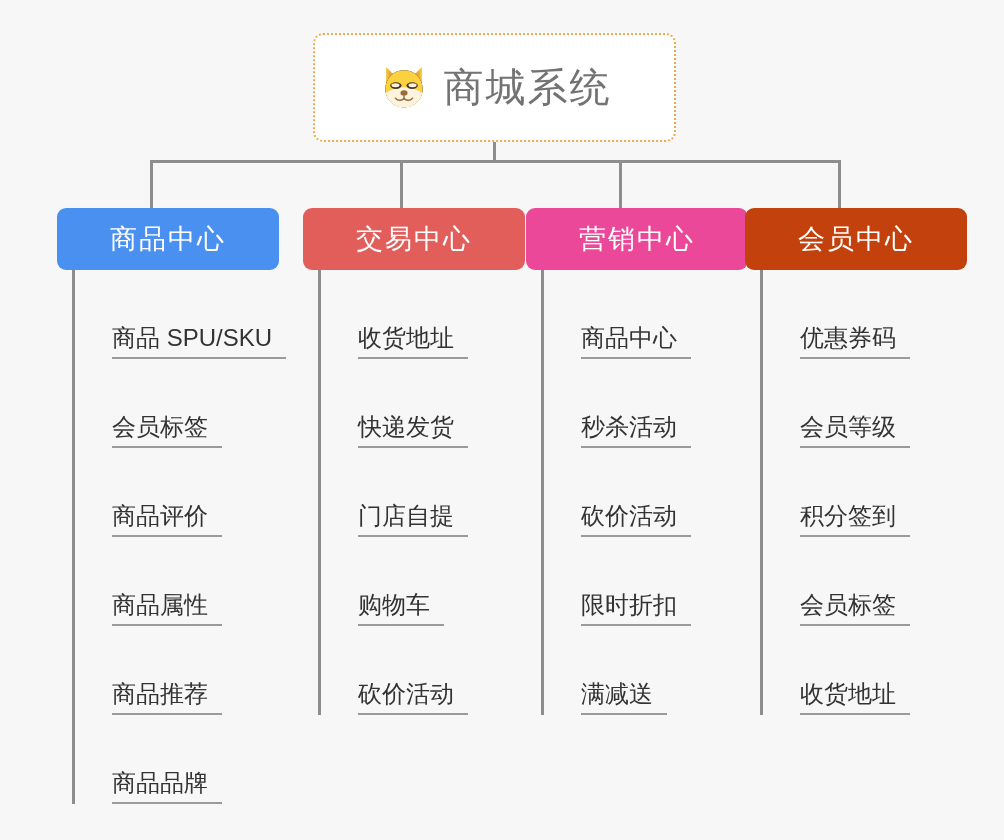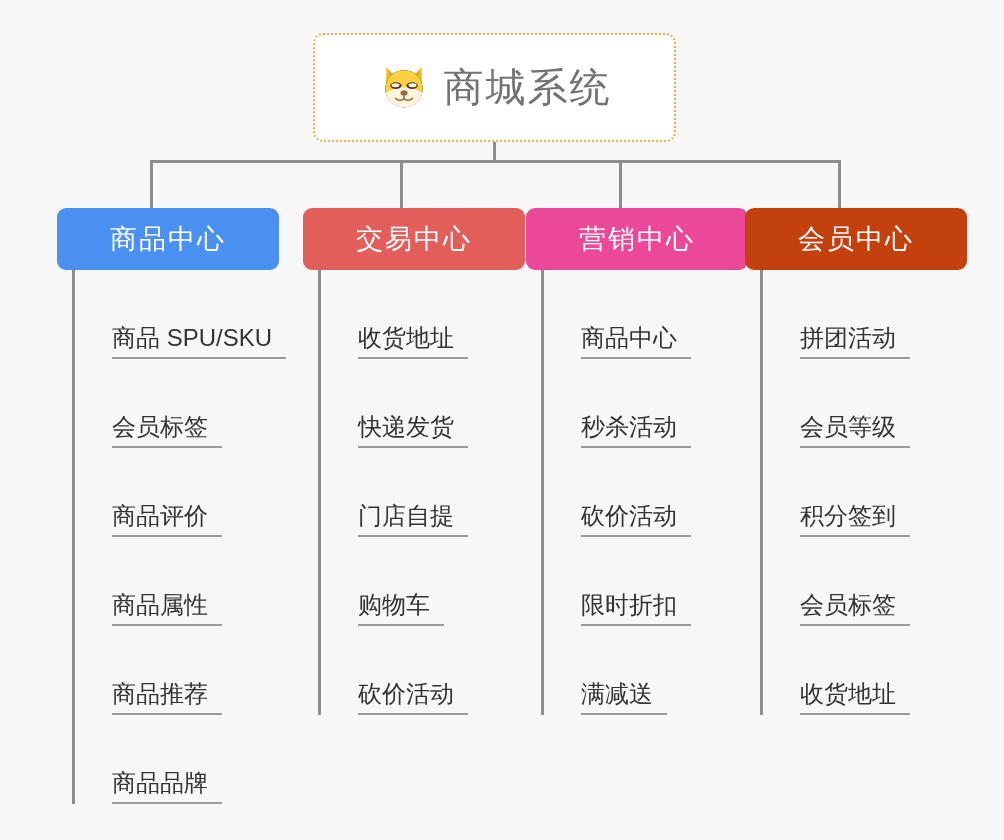--- a/index.html
+++ b/index.html
@@ -221,21 +221,21 @@
         </div>
     </div>
   </div>
 
   <div class="branch" style="left:745px">
     <div class="branch-header" style="background: #c2410c; justify-content: center;">
       <span>会员中心</span>
     </div>
     <div class="branch-body">
       <div class="leaf">
-          <span class="leaf-text">拼团活动</span>
+          <span class="leaf-text">优惠券码</span>
         </div>
       <div class="leaf">
           <span class="leaf-text">会员等级</span>
         </div>
       <div class="leaf">
           <span class="leaf-text">积分签到</span>
         </div>
       <div class="leaf">
           <span class="leaf-text">会员标签</span>
         </div>

